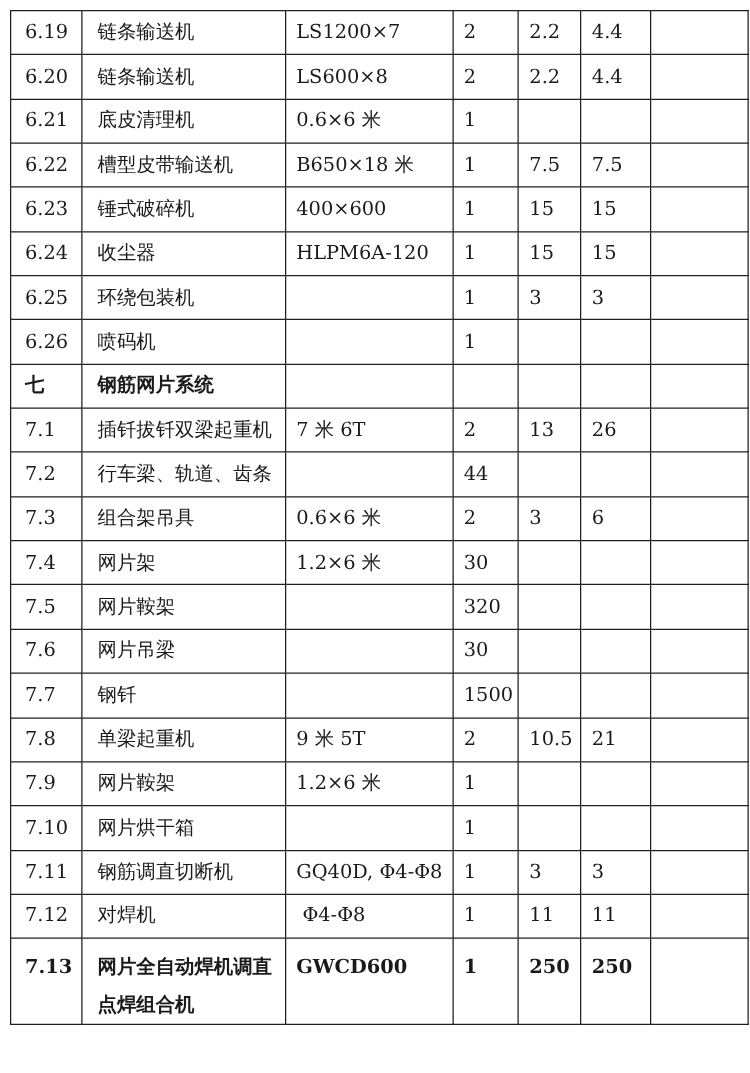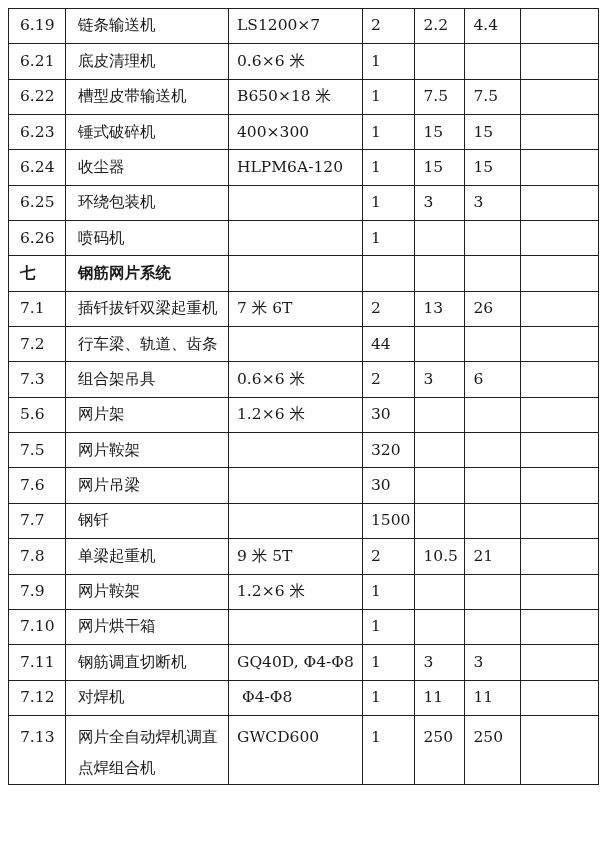--- a/index.html
+++ b/index.html
@@ -40,20 +40,21 @@
     font-family: "DejaVu Sans", "Liberation Sans", sans-serif;
     font-size: 15.5px;
   }
   tr.double {
     height: 70.7px;
   }
   tr.double td {
     vertical-align: top;
     padding-top: 6px;
     line-height: 31px;
+    font-weight: bold;
   }
 </style>
 </head>
 <body>
 
 <table class="equip">
   <colgroup>
     <col style="width:57px">
     <col style="width:163px">
     <col style="width:134px">
@@ -66,41 +67,50 @@
       <tr>
         <td class="c0">6.19</td>
         <td class="c1">链条输送机</td>
         <td class="c2">LS1200×7</td>
         <td class="c3">2</td>
         <td class="c4">2.2</td>
         <td class="c5">4.4</td>
         <td class="c6"></td>
       </tr>
       <tr>
+        <td class="c0">6.20</td>
+        <td class="c1">链条输送机</td>
+        <td class="c2">LS600×8</td>
+        <td class="c3">2</td>
+        <td class="c4">2.2</td>
+        <td class="c5">4.4</td>
+        <td class="c6"></td>
+      </tr>
+      <tr>
         <td class="c0">6.21</td>
         <td class="c1">底皮清理机</td>
         <td class="c2">0.6×6 米</td>
         <td class="c3">1</td>
         <td class="c4"></td>
         <td class="c5"></td>
         <td class="c6"></td>
       </tr>
       <tr>
         <td class="c0">6.22</td>
         <td class="c1">槽型皮带输送机</td>
         <td class="c2">B650×18 米</td>
         <td class="c3">1</td>
         <td class="c4">7.5</td>
         <td class="c5">7.5</td>
         <td class="c6"></td>
       </tr>
       <tr>
         <td class="c0">6.23</td>
         <td class="c1">锤式破碎机</td>
-        <td class="c2">400×300</td>
+        <td class="c2">400×600</td>
         <td class="c3">1</td>
         <td class="c4">15</td>
         <td class="c5">15</td>
         <td class="c6"></td>
       </tr>
       <tr>
         <td class="c0">6.24</td>
         <td class="c1">收尘器</td>
         <td class="c2">HLPM6A-120</td>
         <td class="c3">1</td>
@@ -156,21 +166,21 @@
       <tr>
         <td class="c0">7.3</td>
         <td class="c1">组合架吊具</td>
         <td class="c2">0.6×6 米</td>
         <td class="c3">2</td>
         <td class="c4">3</td>
         <td class="c5">6</td>
         <td class="c6"></td>
       </tr>
       <tr>
-        <td class="c0">5.6</td>
+        <td class="c0">7.4</td>
         <td class="c1">网片架</td>
         <td class="c2">1.2×6 米</td>
         <td class="c3">30</td>
         <td class="c4"></td>
         <td class="c5"></td>
         <td class="c6"></td>
       </tr>
       <tr>
         <td class="c0">7.5</td>
         <td class="c1">网片鞍架</td>

